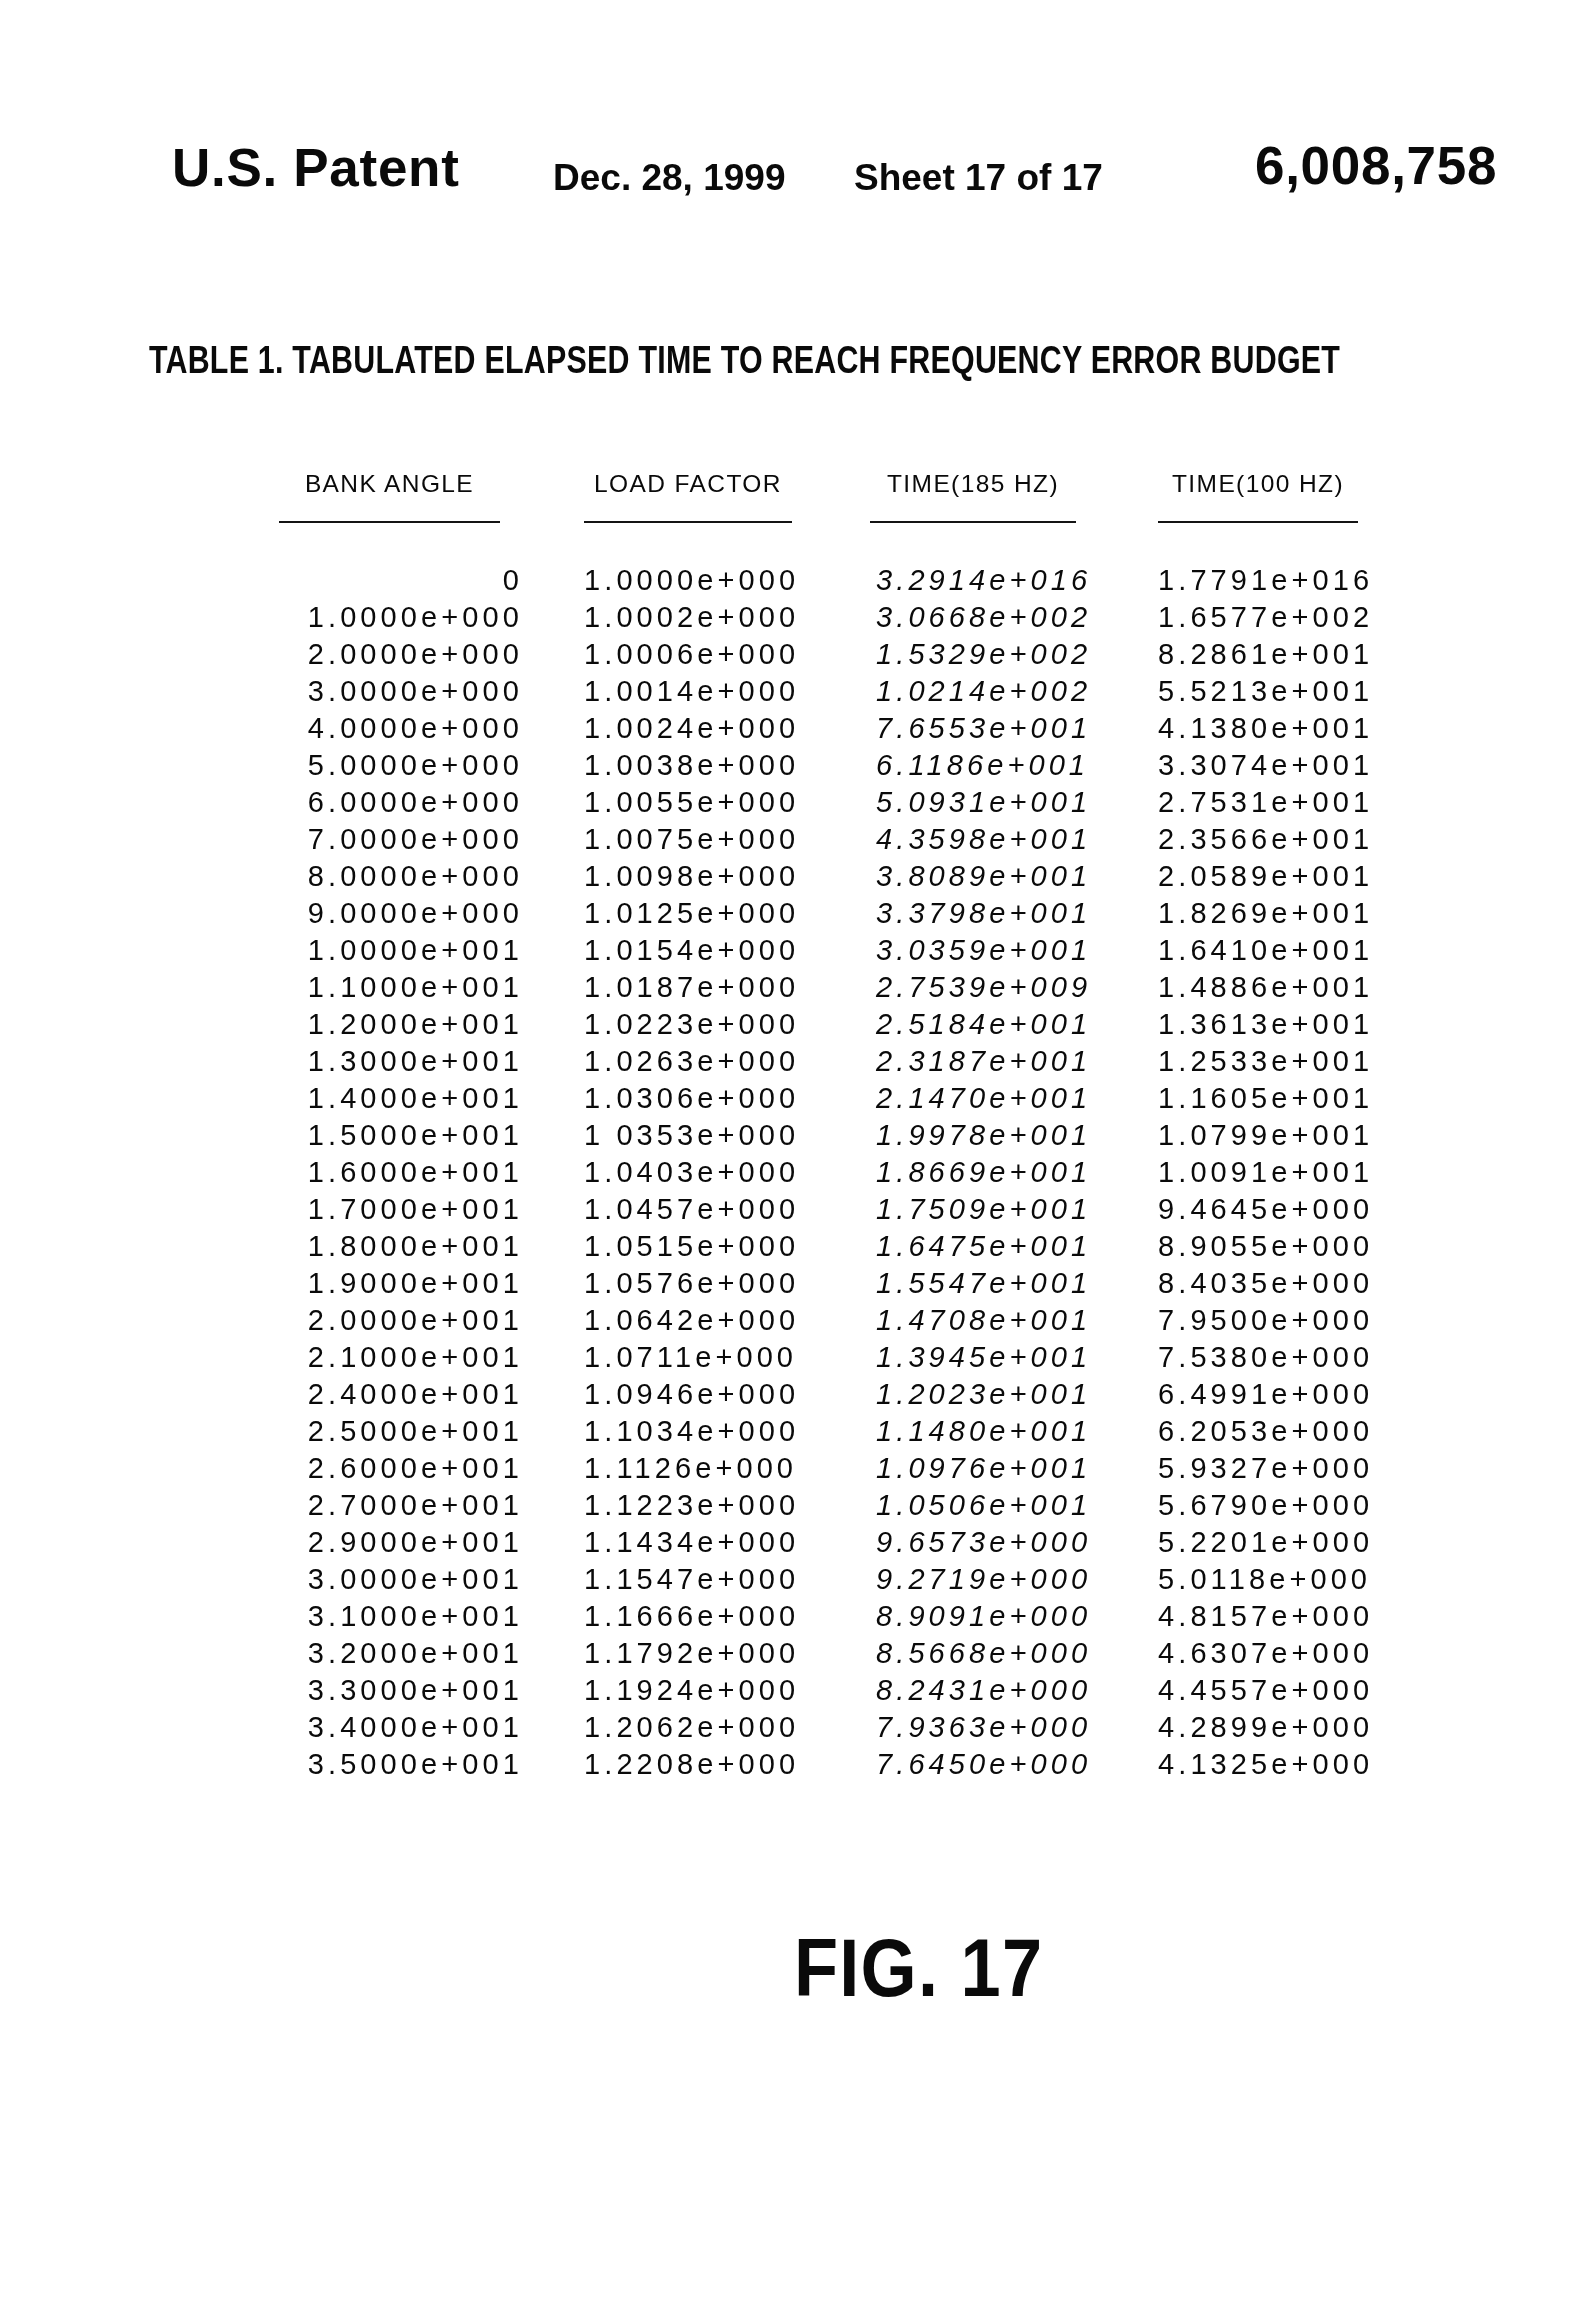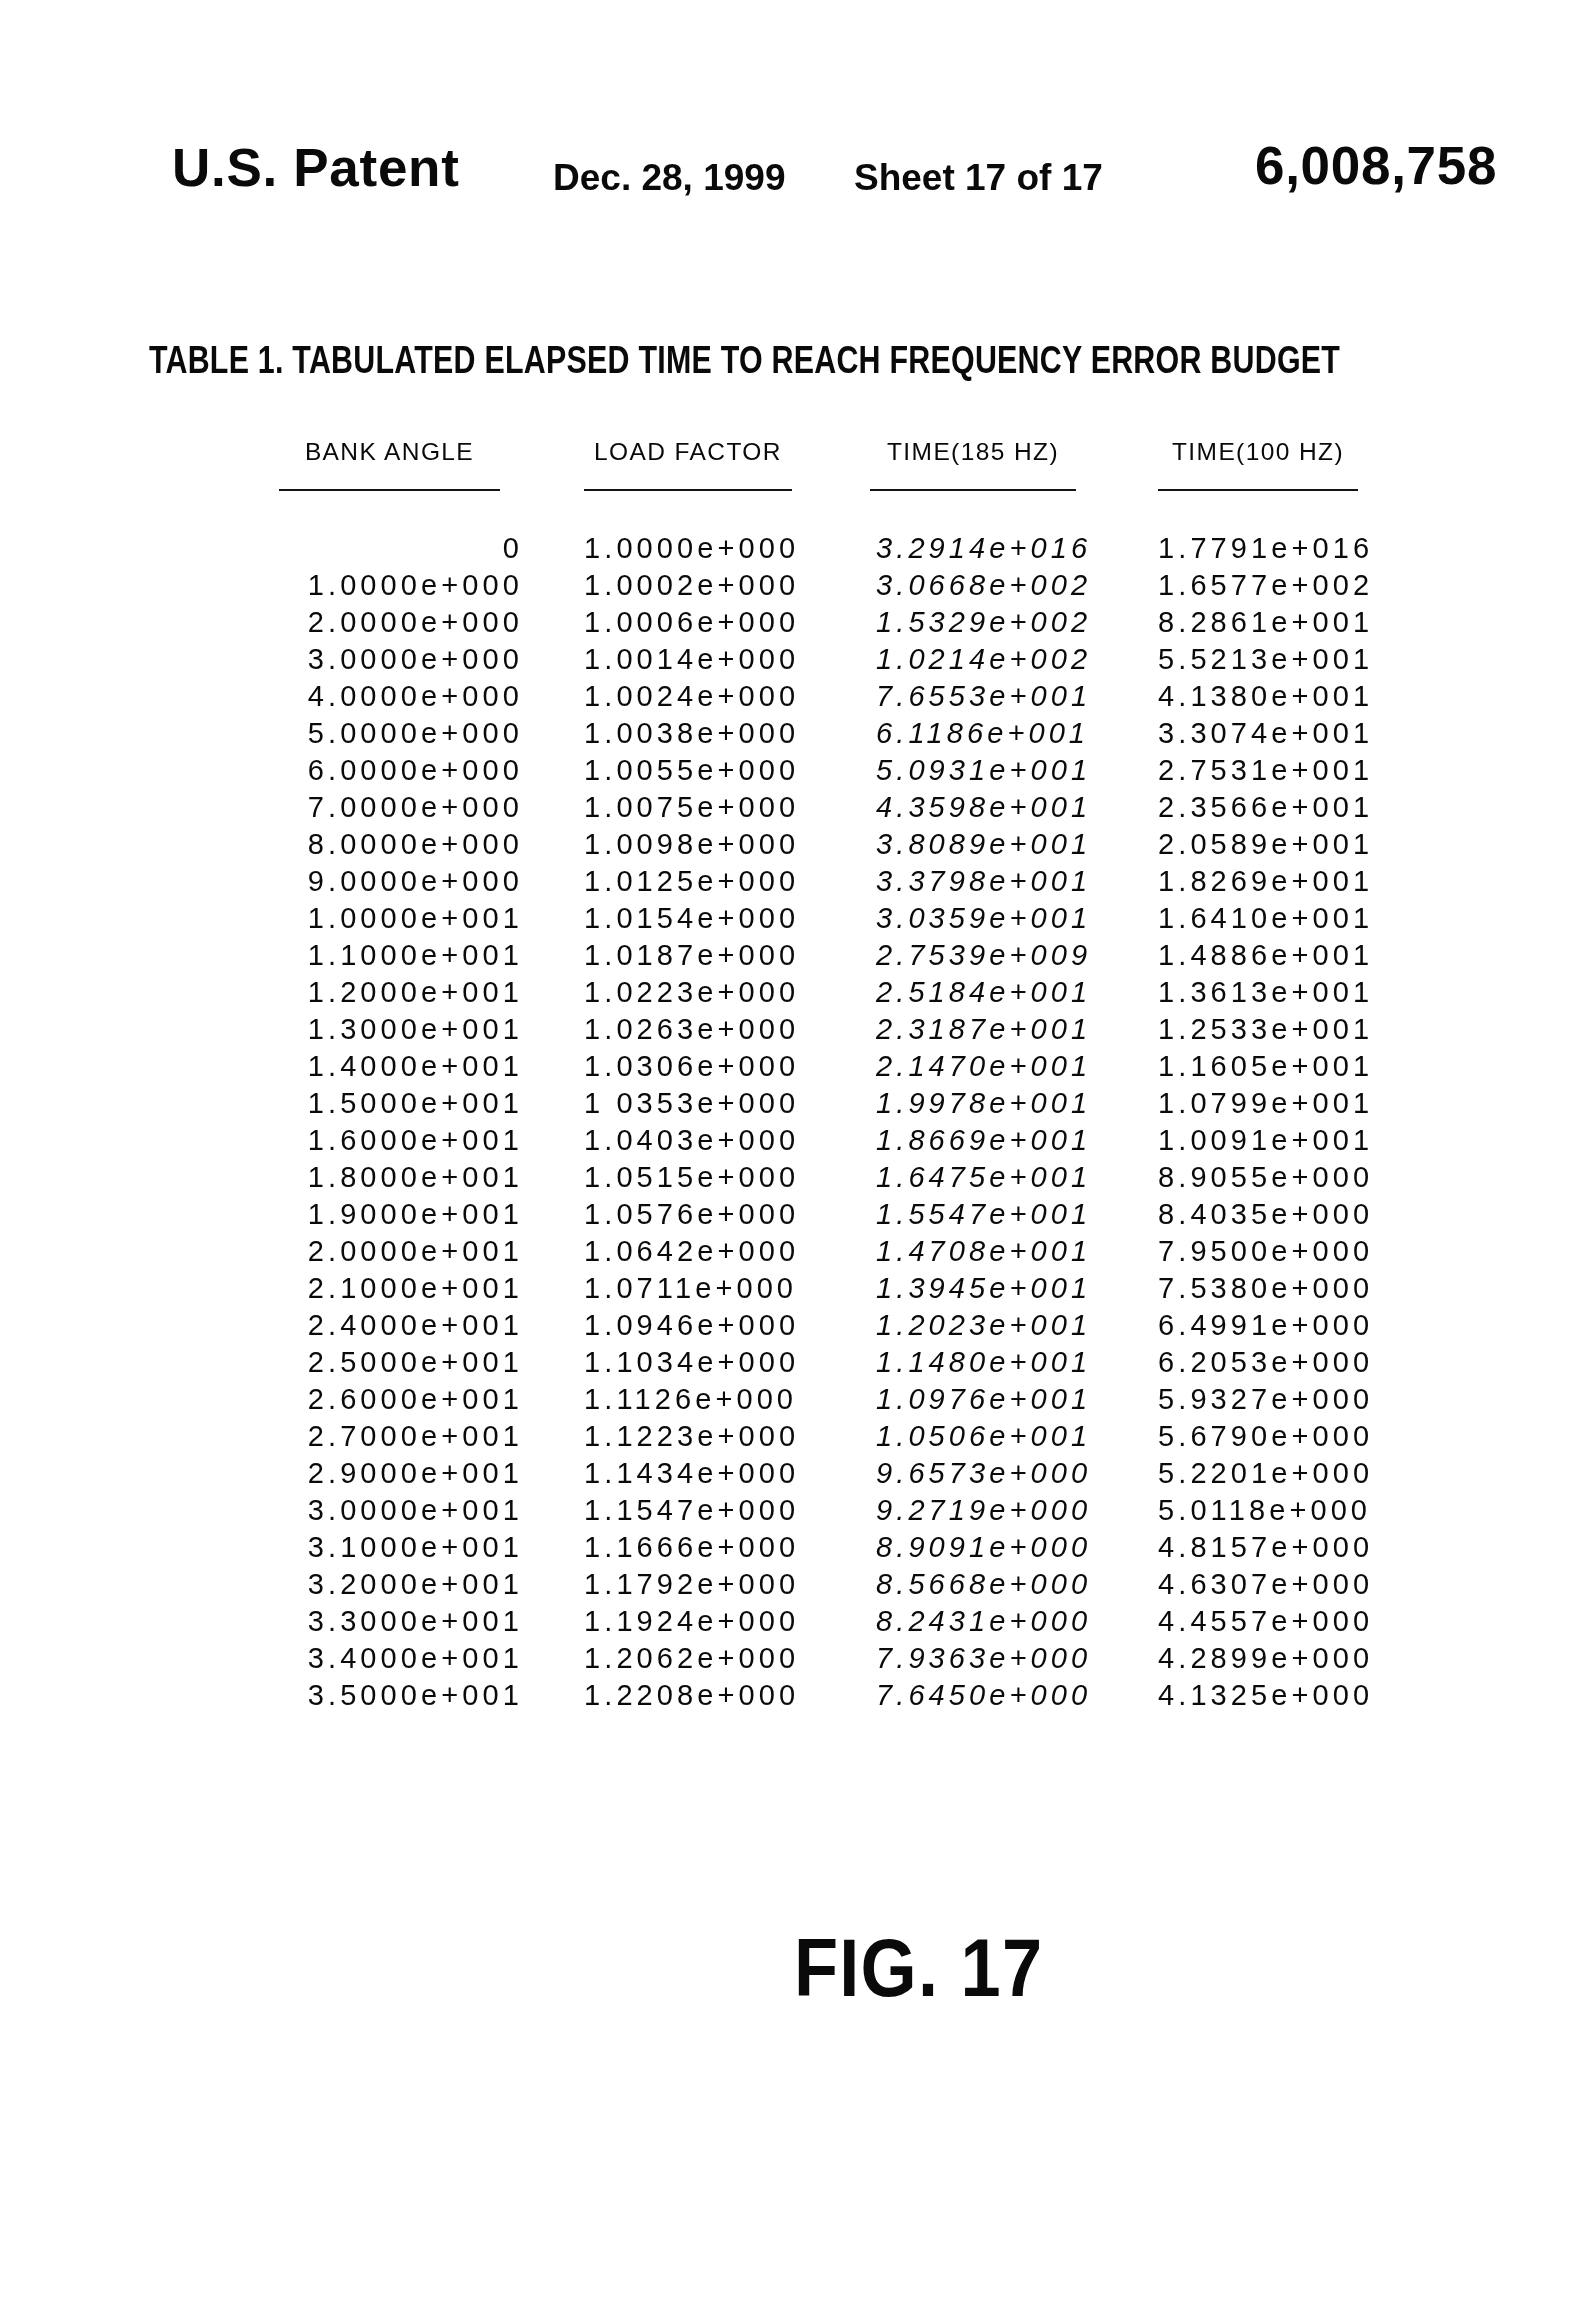--- a/index.html
+++ b/index.html
@@ -37,21 +37,21 @@
     transform-origin:center top;
     letter-spacing:0.3px;
   }
 
   
   .tbl { position:absolute; left:277px; top:438px; }
   .thead, .trow {
     display:grid;
     grid-template-columns:246px 305px 282px 273px;
   }
-  .th { font-size:24.5px; letter-spacing:1.4px; white-space:nowrap; }
+  .th { font-size:24.5px; letter-spacing:1.4px; white-space:nowrap;margin-top:32px; }
   .th .inner { text-align:center; }
   .th-1 .inner { width:221px; margin-left:2px;  }
   .th-2 .inner { width:208px; margin-left:61px; }
   .th-3 .inner { width:206px; margin-left:42px; }
   .th-4 .inner { width:200px; margin-left:48px; }
   .rule { height:2px; background:#141414; margin-top:22.5px; }
 
   .tbody { margin-top:39px; }
   .trow  { height:37px; line-height:37px; }
   .td {
@@ -212,20 +212,26 @@
         <span class="td c3">1.9978e+001</span>
         <span class="td c4">1.0799e+001</span>
       </div>
       <div class="trow">
         <span class="td c1">1.6000e+001</span>
         <span class="td c2">1.0403e+000</span>
         <span class="td c3">1.8669e+001</span>
         <span class="td c4">1.0091e+001</span>
       </div>
       <div class="trow">
+        <span class="td c1">1.7000e+001</span>
+        <span class="td c2">1.0457e+000</span>
+        <span class="td c3">1.7509e+001</span>
+        <span class="td c4">9.4645e+000</span>
+      </div>
+      <div class="trow">
         <span class="td c1">1.8000e+001</span>
         <span class="td c2">1.0515e+000</span>
         <span class="td c3">1.6475e+001</span>
         <span class="td c4">8.9055e+000</span>
       </div>
       <div class="trow">
         <span class="td c1">1.9000e+001</span>
         <span class="td c2">1.0576e+000</span>
         <span class="td c3">1.5547e+001</span>
         <span class="td c4">8.4035e+000</span>

